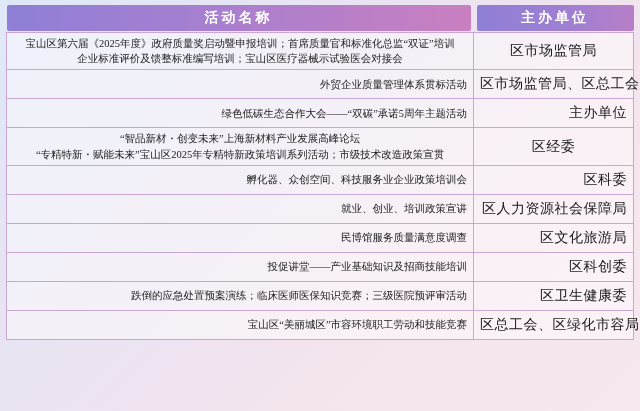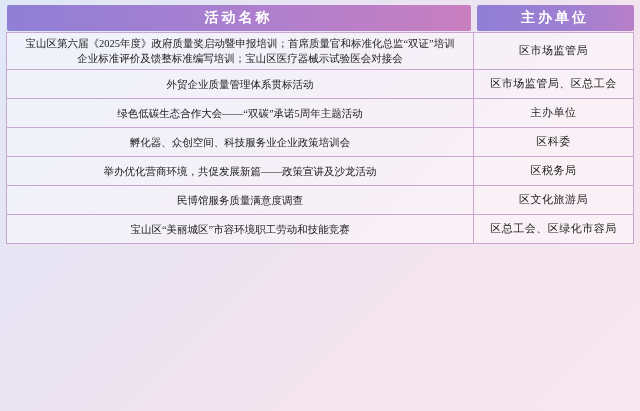--- a/index.html
+++ b/index.html
@@ -58,30 +58,30 @@
     border: 1px solid #c8a8d0;
     background: rgba(255,255,255,0.48);
     font-size: 10.5px;
     color: #1a1a1a;
     line-height: 1.45;
     padding: 3px 6px;
     vertical-align: middle;
     text-align: center;
   }
   tbody td.org {
-    font-size: 11px;
+    font-size: 14px;
     letter-spacing: 0.5px;
     white-space: nowrap;
   }
   tbody td.name .ln {
     display: block;
     white-space: nowrap;
   }
   tbody tr.tall td { height: 30px; }
-  tbody tr.short td { height: 22px; }
+  tbody tr.short td { height: 22px; text-align: right; }
 </style>
 </head>
 <body>
 
 <div class="sheet">
   <table class="activities">
     <colgroup>
       <col class="c-name">
       <col class="c-org">
     </colgroup>
@@ -108,37 +108,56 @@
             <span class="ln">外贸企业质量管理体系贯标活动</span>
           </td>
           <td class="org">区市场监管局、区总工会</td>
         </tr>
         <tr class="short">
           <td class="name">
             <span class="ln">绿色低碳生态合作大会——“双碳”承诺5周年主题活动</span>
           </td>
           <td class="org">主办单位</td>
         </tr>
+        <tr class="tall">
+          <td class="name">
+            <span class="ln">“智品新材・创变未来”上海新材料产业发展高峰论坛</span>
+            <span class="ln">“专精特新・赋能未来”宝山区2025年专精特新政策培训系列活动；市级技术改造政策宣贯</span>
+          </td>
+          <td class="org">区经委</td>
+        </tr>
         <tr class="short">
           <td class="name">
             <span class="ln">孵化器、众创空间、科技服务业企业政策培训会</span>
           </td>
           <td class="org">区科委</td>
         </tr>
         <tr class="short">
           <td class="name">
-            <span class="ln">举办优化营商环境，共促发展新篇——政策宣讲及沙龙活动</span>
+            <span class="ln">就业、创业、培训政策宣讲</span>
           </td>
-          <td class="org">区税务局</td>
+          <td class="org">区人力资源社会保障局</td>
         </tr>
         <tr class="short">
           <td class="name">
             <span class="ln">民博馆服务质量满意度调查</span>
           </td>
           <td class="org">区文化旅游局</td>
+        </tr>
+        <tr class="short">
+          <td class="name">
+            <span class="ln">投促讲堂——产业基础知识及招商技能培训</span>
+          </td>
+          <td class="org">区科创委</td>
+        </tr>
+        <tr class="short">
+          <td class="name">
+            <span class="ln">跌倒的应急处置预案演练；临床医师医保知识竞赛；三级医院预评审活动</span>
+          </td>
+          <td class="org">区卫生健康委</td>
         </tr>
         <tr class="short">
           <td class="name">
             <span class="ln">宝山区“美丽城区”市容环境职工劳动和技能竞赛</span>
           </td>
           <td class="org">区总工会、区绿化市容局</td>
         </tr>
       </tbody>
   </table>
 </div>

